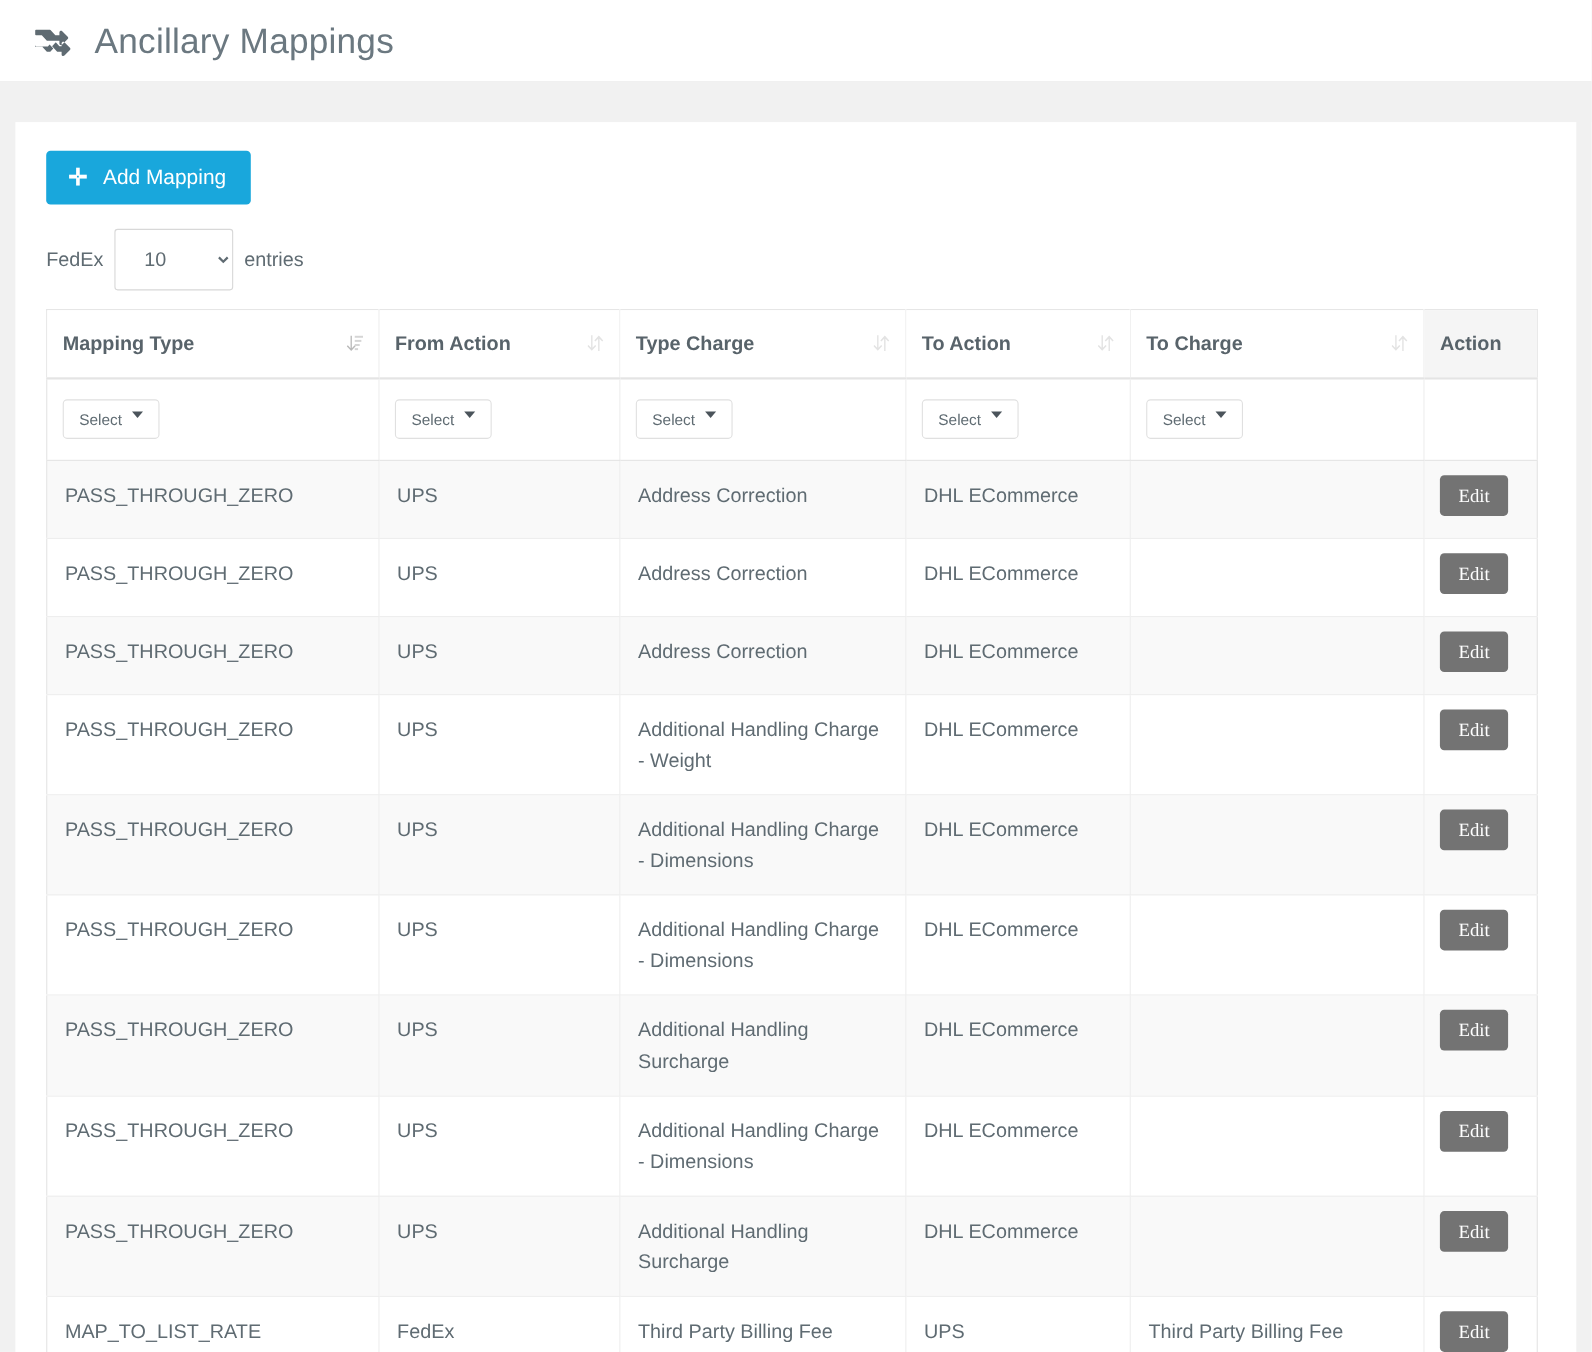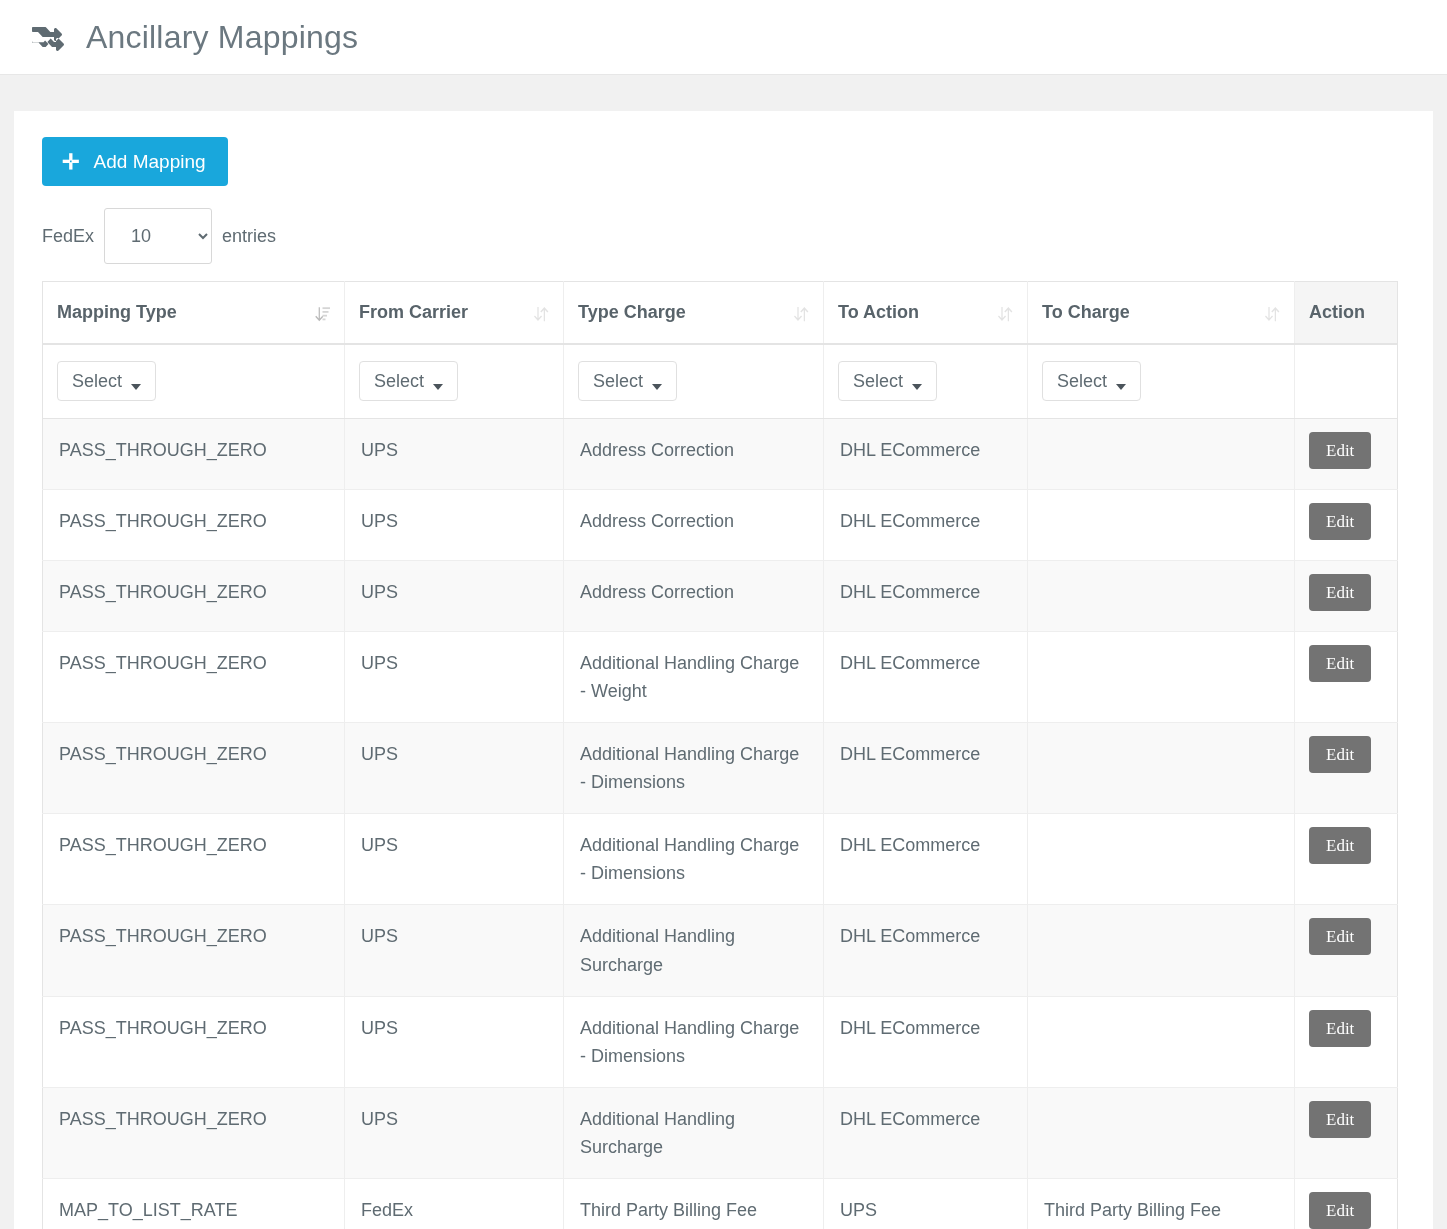--- a/index.html
+++ b/index.html
@@ -128,47 +128,47 @@
     background: #ffffff;
     position: relative;
     box-sizing: border-box;
     height: 62px;
   }
   table.dt thead th:last-child { border-right: none; }
   table.dt thead th.sorted-col { background: #f5f5f5; }
 
   .th-inner {
     display: flex;
-    align-items: flex-end;
+    align-items: center;
     justify-content: space-between;
     gap: 24px;
   }
   .sort-icon { flex: none; display: inline-flex; }
   .sort-icon svg { display: block; }
 
   
   table.dt tr.filter-row td {
     border-bottom: 1px solid #e4e4e4;
     border-right: 1px solid #eeeeee;
     padding: 12px 14px;
     background: #ffffff;
     vertical-align: middle;
     box-sizing: border-box;
     height: 75px;
   }
   table.dt tr.filter-row td:last-child { border-right: none; }
   .select-btn {
     display: inline-flex;
-    align-items: flex-end;
+    align-items: flex-start;
     gap: 9px;
     background: #ffffff;
     border: 1px solid #e0e0e0;
     border-radius: 4px;
     color: #5f6b72;
-    font-size: 18px;
+    font-size: 14px;
     font-family: "Liberation Sans", sans-serif;
     padding: 10px 14px;
     line-height: 1;
     cursor: pointer;
   }
   .caret {
     width: 0; height: 0;
     border-left: 5px solid transparent;
     border-right: 5px solid transparent;
     border-top: 6px solid #4b545b;
@@ -256,21 +256,21 @@
                   <rect x="10" y="7" width="8" height="2.4"></rect>
                   <rect x="10" y="12" width="6" height="2.4"></rect>
                   <rect x="10" y="17" width="4" height="2.4"></rect>
                 </g>
               </svg>
             </span>
           </div>
         </th>
         <th>
           <div class="th-inner">
-            <span>From Carrier</span>
+            <span>From Action</span>
             <span class="sort-icon">
               <svg width="15" height="18" viewBox="0 0 20 22" fill="#e3e3e3" aria-hidden="true">
                 <path d="M5.2 1.5 L5.2 16.5 L8.4 13.1 L9.7 14.3 L4.3 20.2 L-1.1 14.3 L0.2 13.1 L3.5 16.5 L3.5 1.5 Z" transform="translate(1,0)"></path>
                 <path d="M15.2 20.5 L15.2 5.5 L18.4 8.9 L19.7 7.7 L14.3 1.8 L8.9 7.7 L10.2 8.9 L13.5 5.5 L13.5 20.5 Z" transform="translate(-0.5,0)"></path>
               </svg>
             </span>
           </div>
         </th>
         <th>
           <div class="th-inner">

